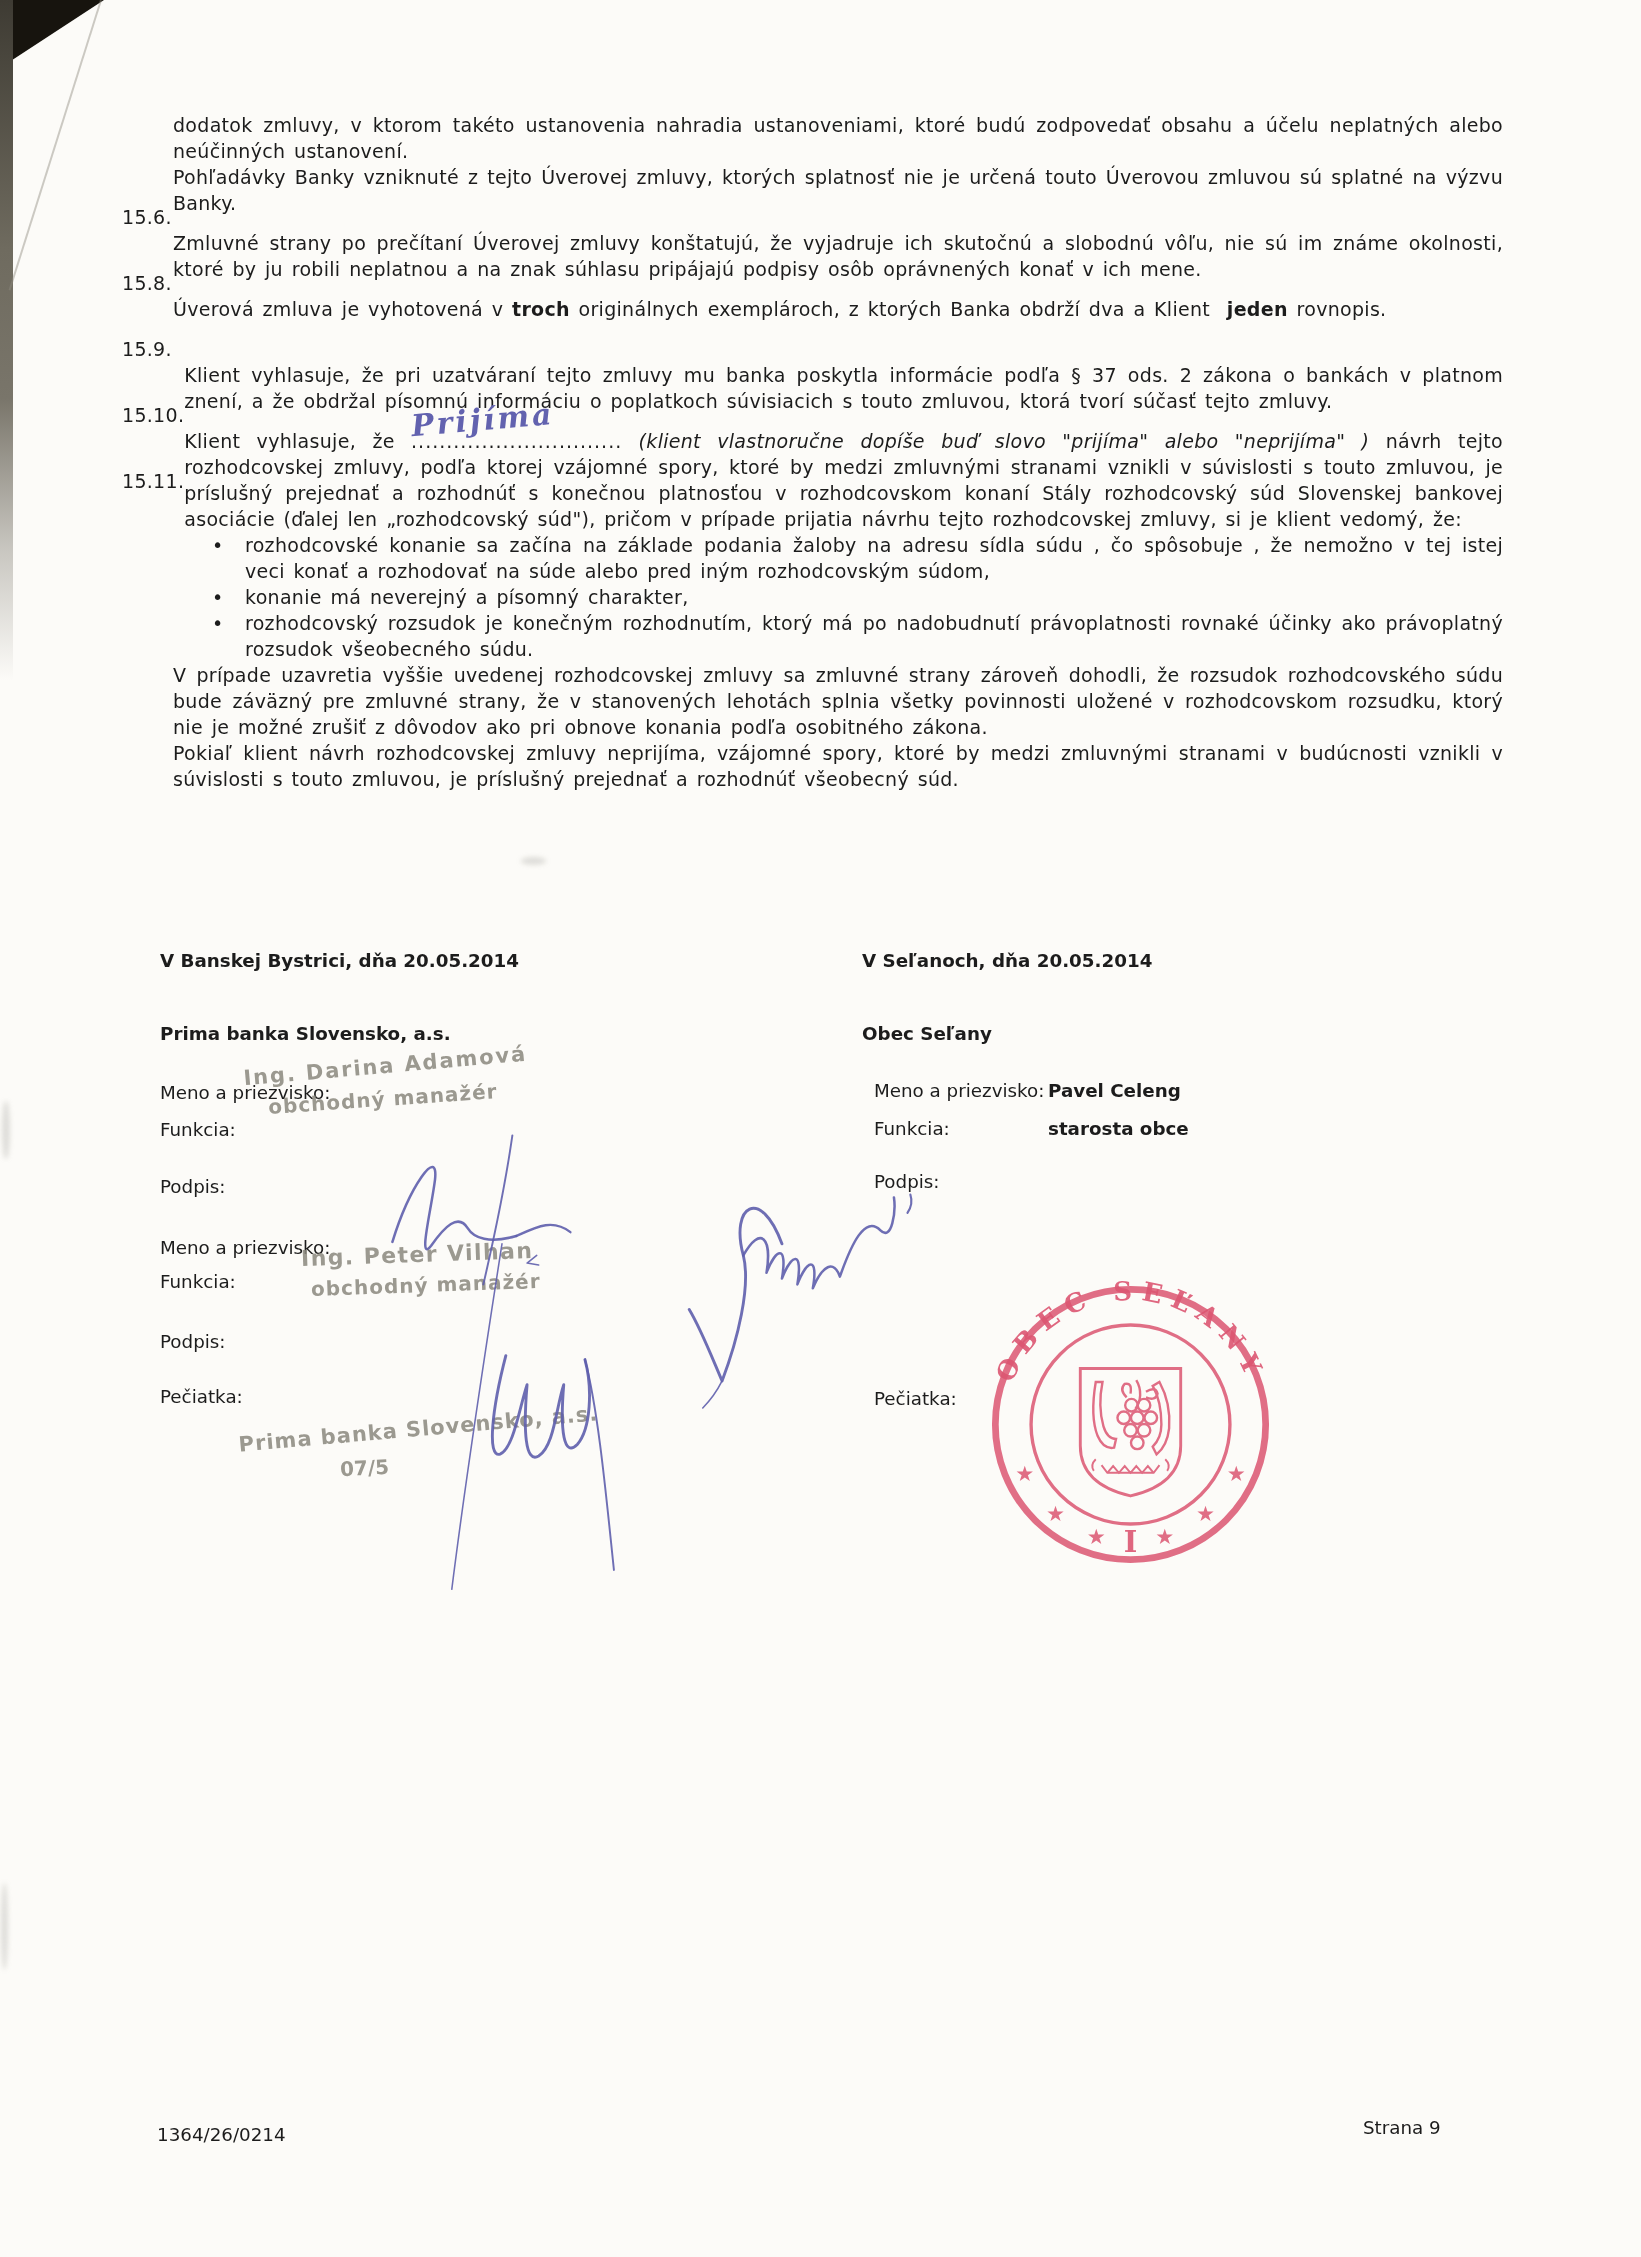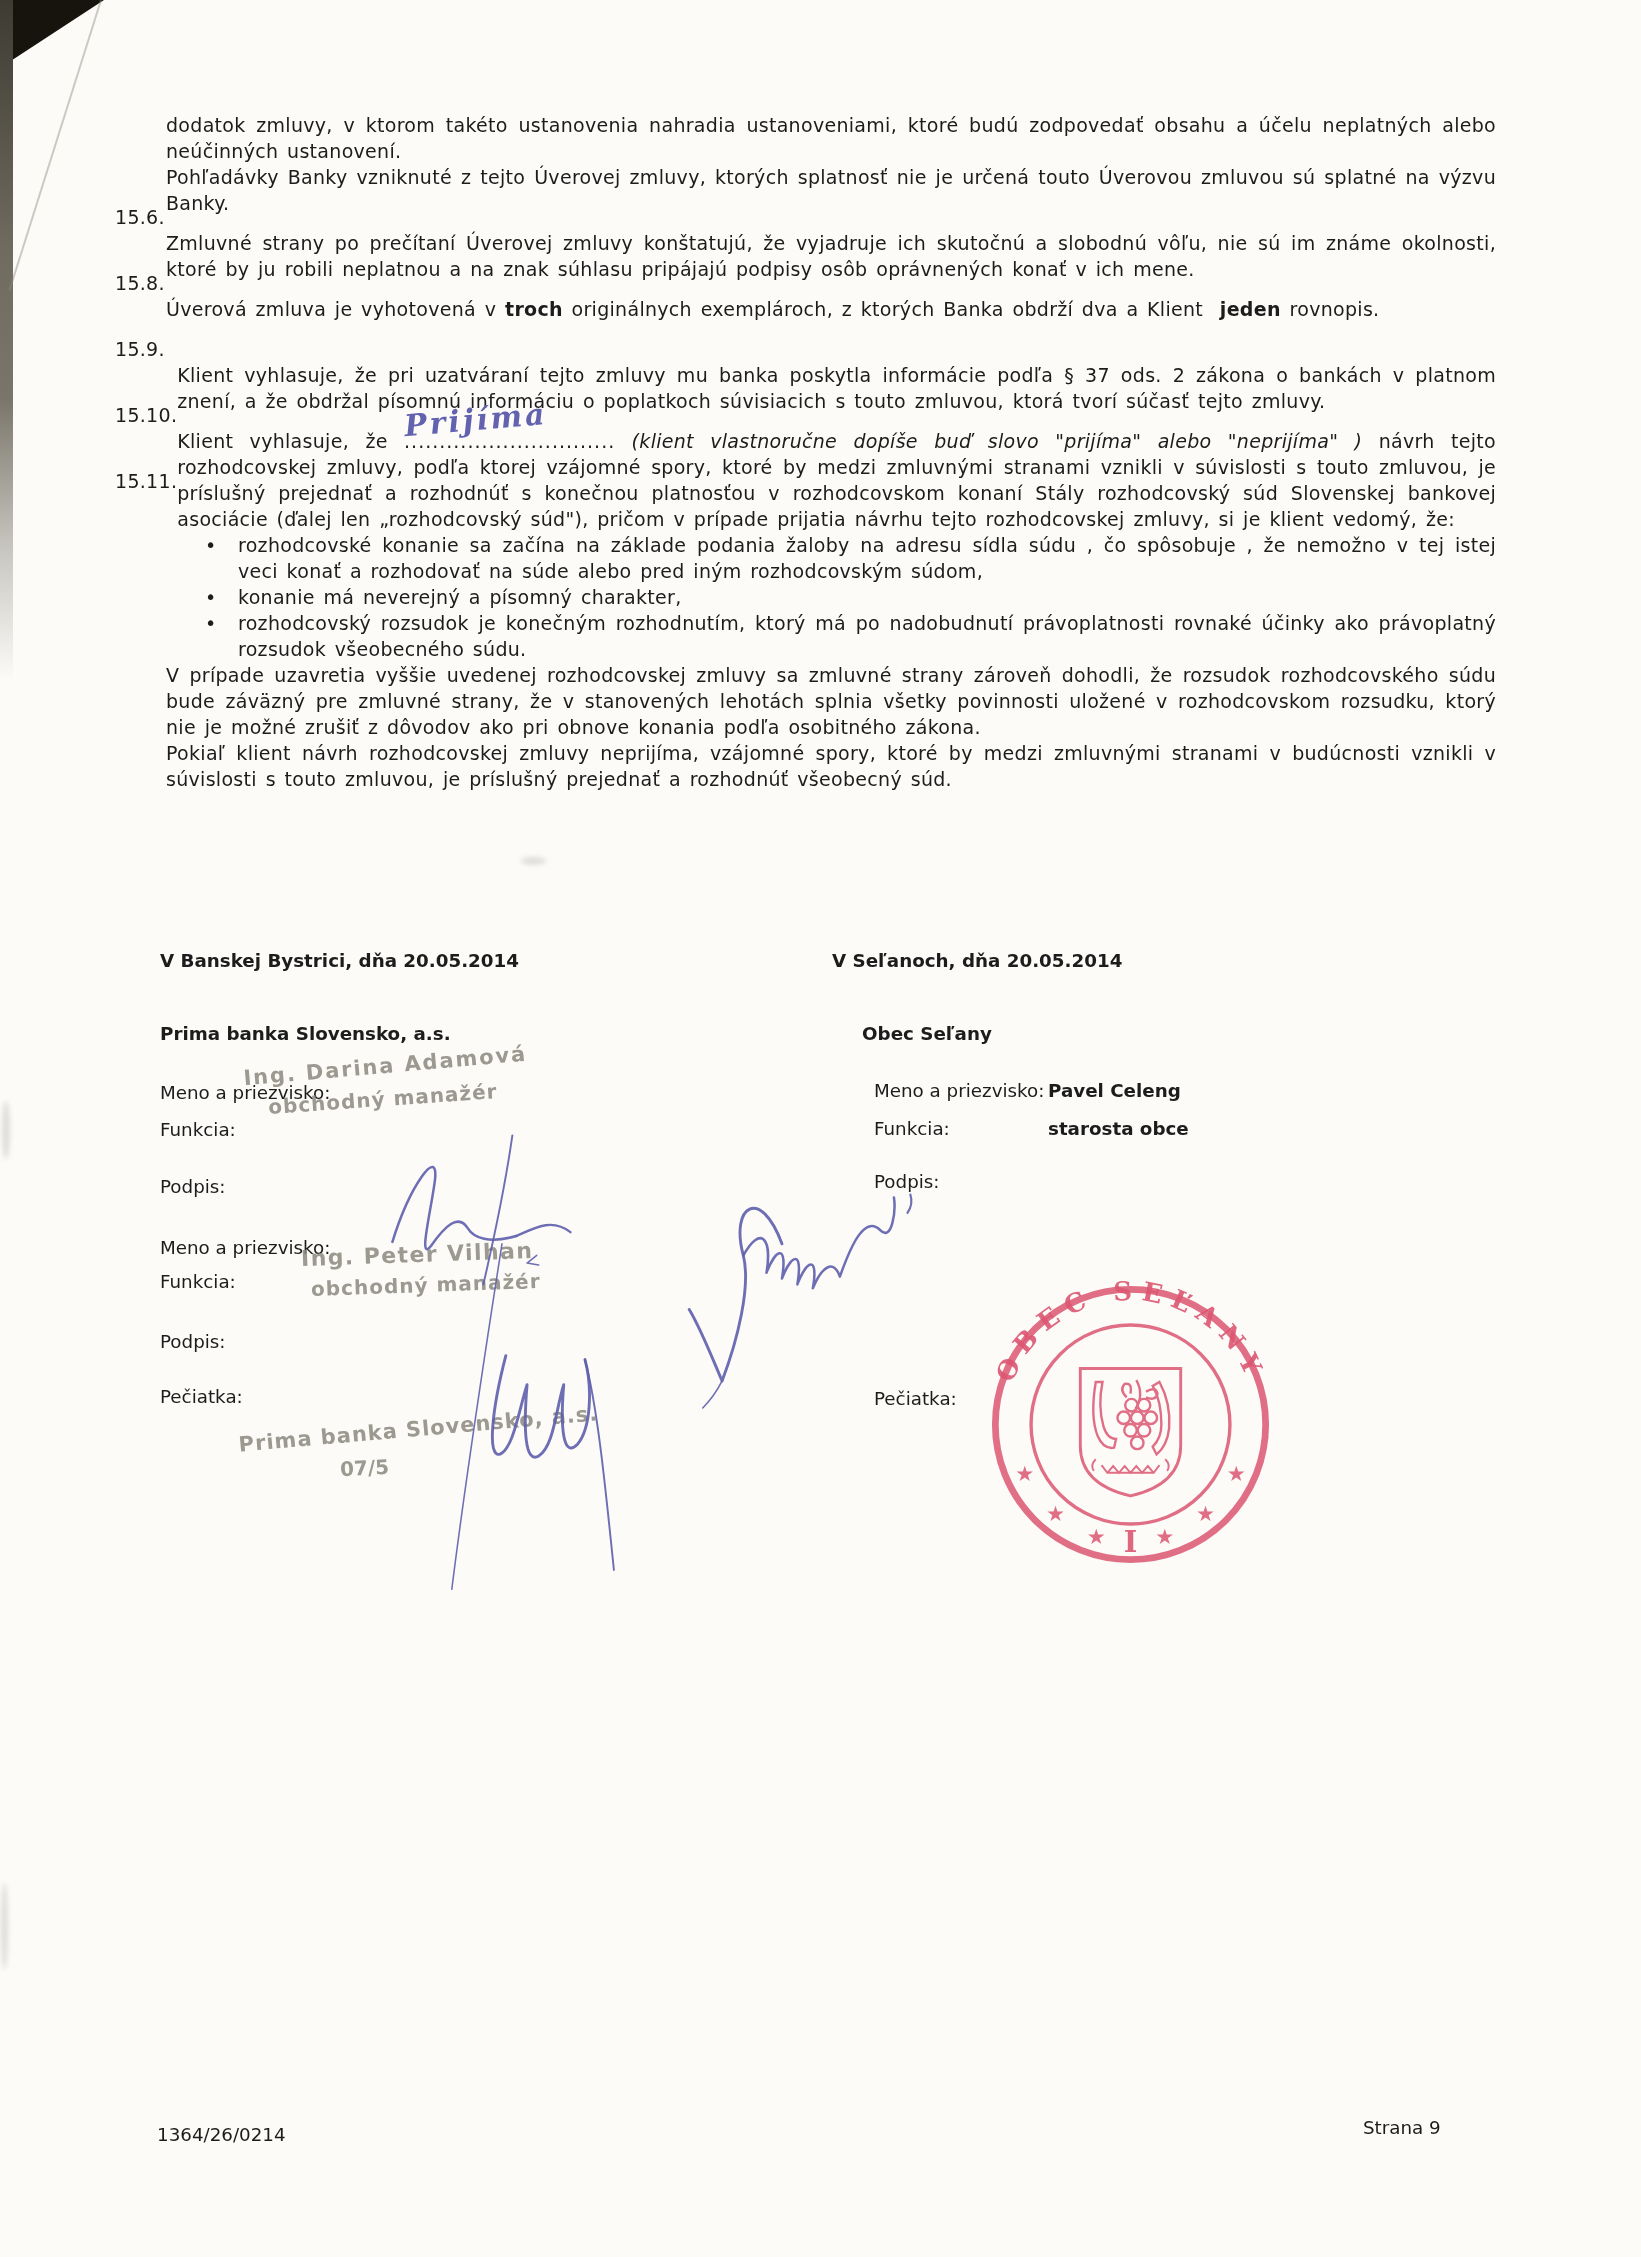--- a/index.html
+++ b/index.html
@@ -8,21 +8,21 @@
   
   .corner-wedge{position:absolute;left:0;top:0;width:104px;height:68px;background:#17140e;
                 clip-path:polygon(0 0,100% 0,0 100%);}
   .edge-band{position:absolute;left:0;top:0;width:12.6px;height:830px;
              background:linear-gradient(180deg,#3e3b33 0%,#6f6b5f 30%,#79756a 48%,
              rgba(121,117,106,.4) 66%,rgba(121,117,106,0) 82%);}
   .edge-diag{position:absolute;left:100px;top:0;width:1.9px;height:304px;
              background:rgba(145,140,128,.45);transform:rotate(17.5deg);transform-origin:top left;}
   .smudge{position:absolute;background:rgba(120,118,108,.22);border-radius:50%;filter:blur(2.9px);}
   
-  .clauses{position:absolute;left:115px;top:112px;width:1381px;
+  .clauses{position:absolute;left:122px;top:112px;width:1381px;
            font-size:19px;line-height:26px;letter-spacing:0.3px;word-spacing:2.4px;}
   .row{display:flex;}
   .row .num{flex:0 0 51px;margin-top:40px;}
   .row .body{flex:1;text-align:justify;}
   .row.para{display:block;padding-left:51px;text-align:justify;}
   .row.bullet{display:block;position:relative;padding-left:123px;text-align:justify;}
   .row.bullet::before{content:"\2022";position:absolute;left:90px;top:0;}
   .dots{position:relative;letter-spacing:1px;white-space:nowrap;}
   .hand{position:absolute;left:0px;top:-23px;font-family:"DejaVu Serif","Liberation Serif",serif;
         font-style:italic;font-weight:bold;font-size:30px;color:#6262af;letter-spacing:2.9px;
@@ -75,21 +75,21 @@
         <div class="body"><span>Klient vyhlasuje, že </span><span class="dots">..............................<span class="hand">Prijíma</span></span><span style="font-style: italic;"> (klient vlastnoručne dopíše buď slovo "prijíma" alebo "neprijíma" )</span><span> návrh tejto rozhodcovskej zmluvy, podľa ktorej vzájomné spory, ktoré by medzi zmluvnými stranami vznikli v súvislosti s touto zmluvou, je príslušný prejednať a rozhodnúť s konečnou platnosťou v rozhodcovskom konaní Stály rozhodcovský súd Slovenskej bankovej asociácie (ďalej len „rozhodcovský súd"), pričom v prípade prijatia návrhu tejto rozhodcovskej zmluvy, si je klient vedomý, že:</span></div>
       </div>
       <div class="row bullet"><span>rozhodcovské konanie sa začína na základe podania žaloby na adresu sídla súdu , čo spôsobuje , že nemožno v tej istej veci konať a rozhodovať na súde alebo pred iným rozhodcovským súdom,</span></div>
       <div class="row bullet"><span>konanie má neverejný a písomný charakter,</span></div>
       <div class="row bullet"><span>rozhodcovský rozsudok je konečným rozhodnutím, ktorý má po nadobudnutí právoplatnosti rovnaké účinky ako právoplatný rozsudok všeobecného súdu.</span></div>
       <div class="row para"><span>V prípade uzavretia vyššie uvedenej rozhodcovskej zmluvy sa zmluvné strany zároveň dohodli, že rozsudok rozhodcovského súdu bude záväzný pre zmluvné strany, že v stanovených lehotách splnia všetky povinnosti uložené v rozhodcovskom rozsudku, ktorý nie je možné zrušiť z dôvodov ako pri obnove konania podľa osobitného zákona.</span></div>
       <div class="row para"><span>Pokiaľ klient návrh rozhodcovskej zmluvy neprijíma, vzájomné spory, ktoré by medzi zmluvnými stranami v budúcnosti vznikli v súvislosti s touto zmluvou, je príslušný prejednať a rozhodnúť všeobecný súd.</span></div>
     </div>
 
   <div class="t b" style="left:160px;top:950px;">V Banskej Bystrici,  dňa 20.05.2014</div>
-  <div class="t b" style="left:832px;top:950px;">V Seľanoch,  dňa 20.05.2014</div>
+  <div class="t b" style="left:862px;top:950px;">V Seľanoch,  dňa 20.05.2014</div>
 
   <div class="t b" style="left:160px;top:1023px;">Prima banka Slovensko, a.s.</div>
   <div class="t b" style="left:862px;top:1023px;">Obec Seľany</div>
 
   <div class="t" style="left:160px;top:1082px;">Meno a priezvisko:</div>
   <div class="t" style="left:160px;top:1119px;">Funkcia:</div>
   <div class="t" style="left:160px;top:1176px;">Podpis:</div>
   <div class="t" style="left:160px;top:1237px;">Meno a priezvisko:</div>
   <div class="t" style="left:160px;top:1271px;">Funkcia:</div>
   <div class="t" style="left:160px;top:1331px;">Podpis:</div>

